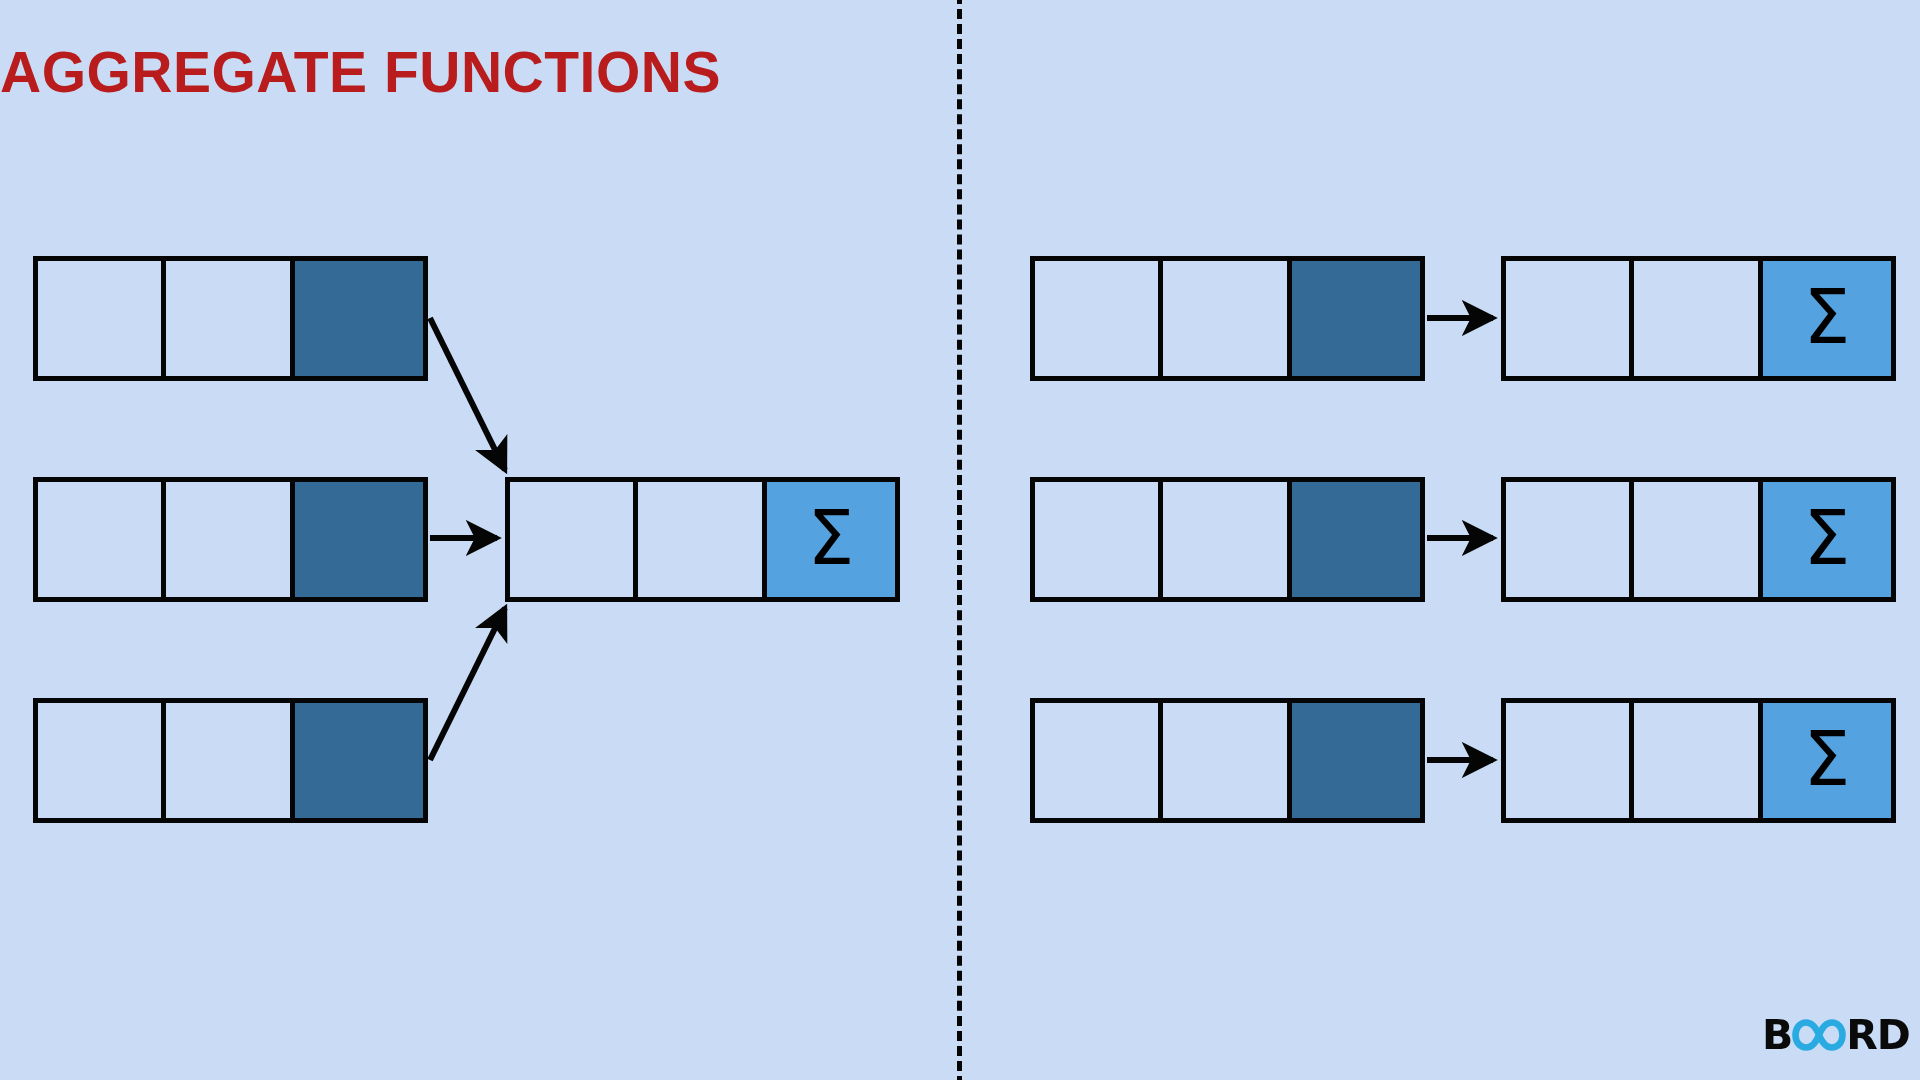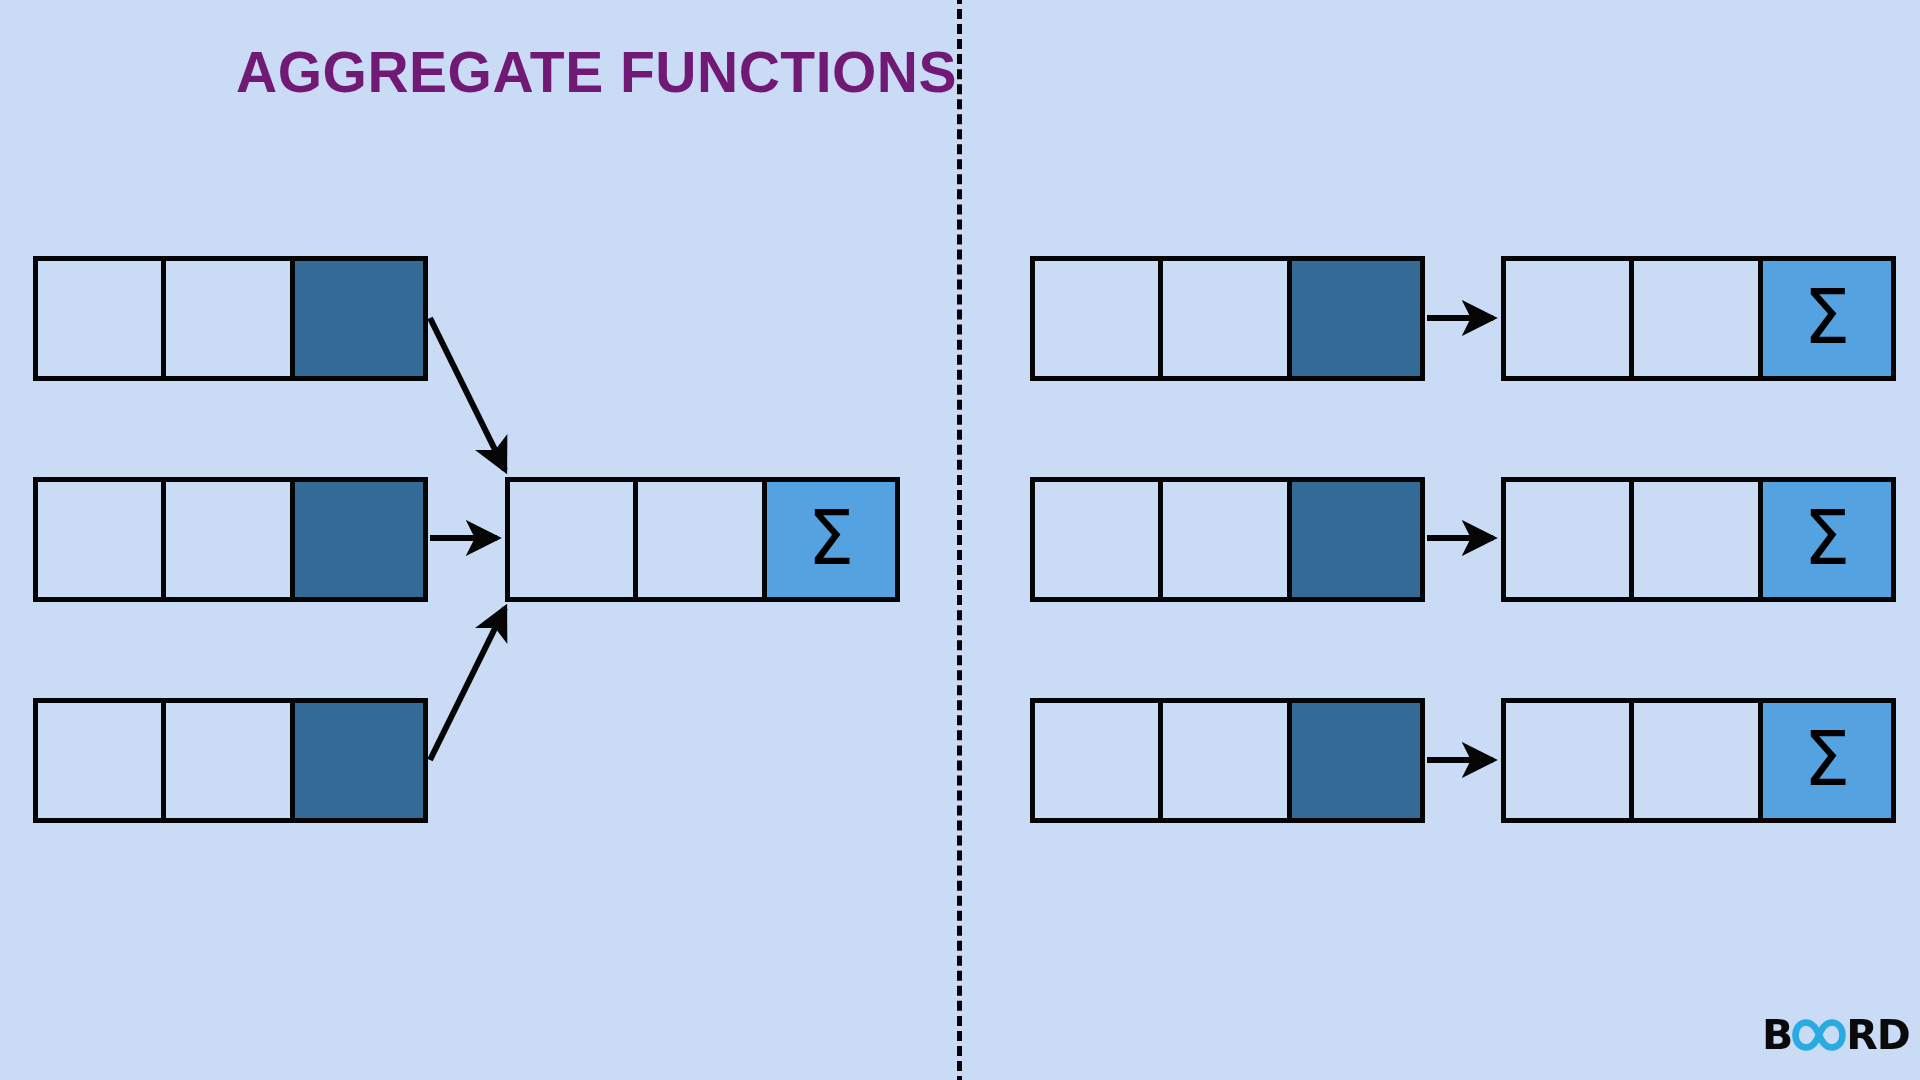--- a/index.html
+++ b/index.html
@@ -33,22 +33,22 @@
 
   
   .panel-title {
     position: absolute;
     top: 36px;
     height: 72px;
     line-height: 72px;
     font-size: 57px;
     font-weight: 700;
     letter-spacing: 0.5px;
-    color: #701a75;
-    text-align: right;
+    color: #b91c1c;
+    text-align: left;
     white-space: nowrap;
     font-family: "Liberation Sans", sans-serif;
   }
   #title-left  { left: 0px;   width: 957px; }
   #title-right { left: 957px; width: 963px; }
 
   
   .row {
     position: absolute;
     display: flex;

